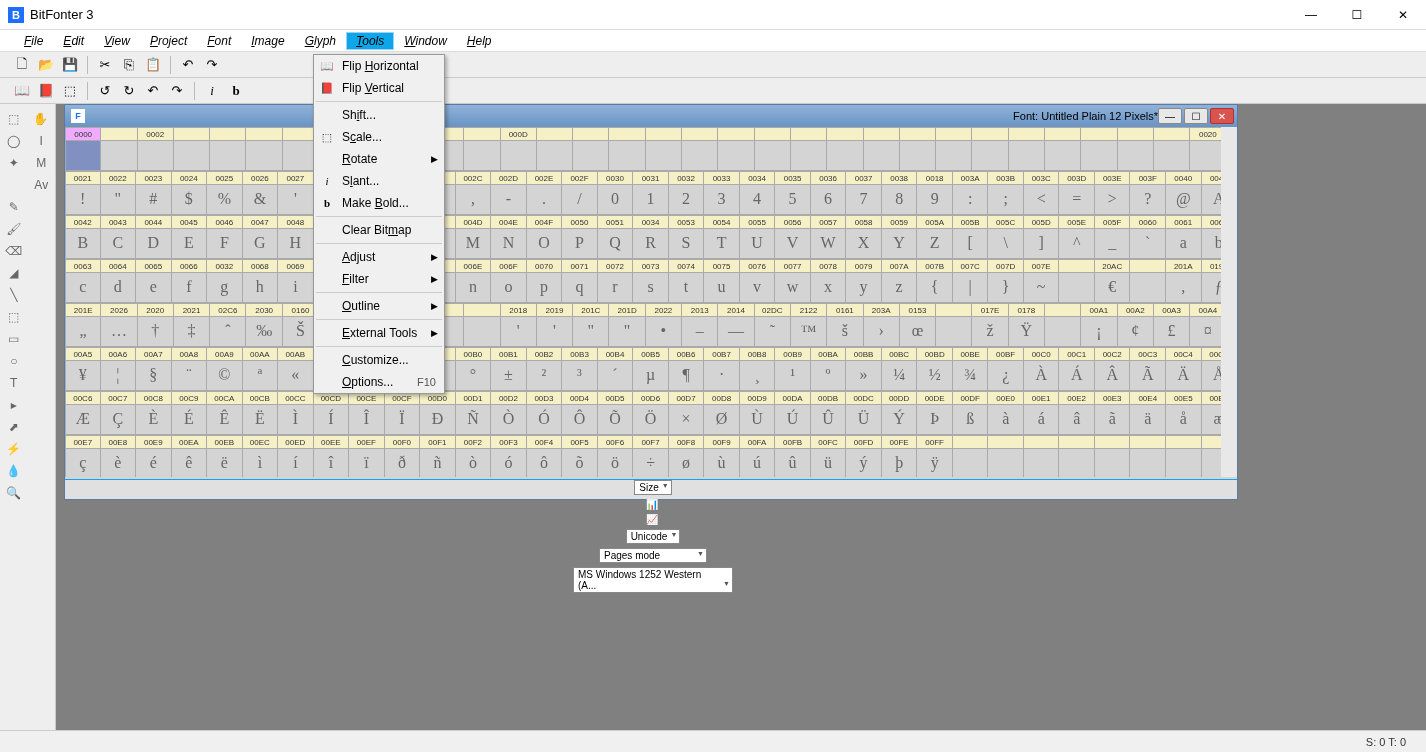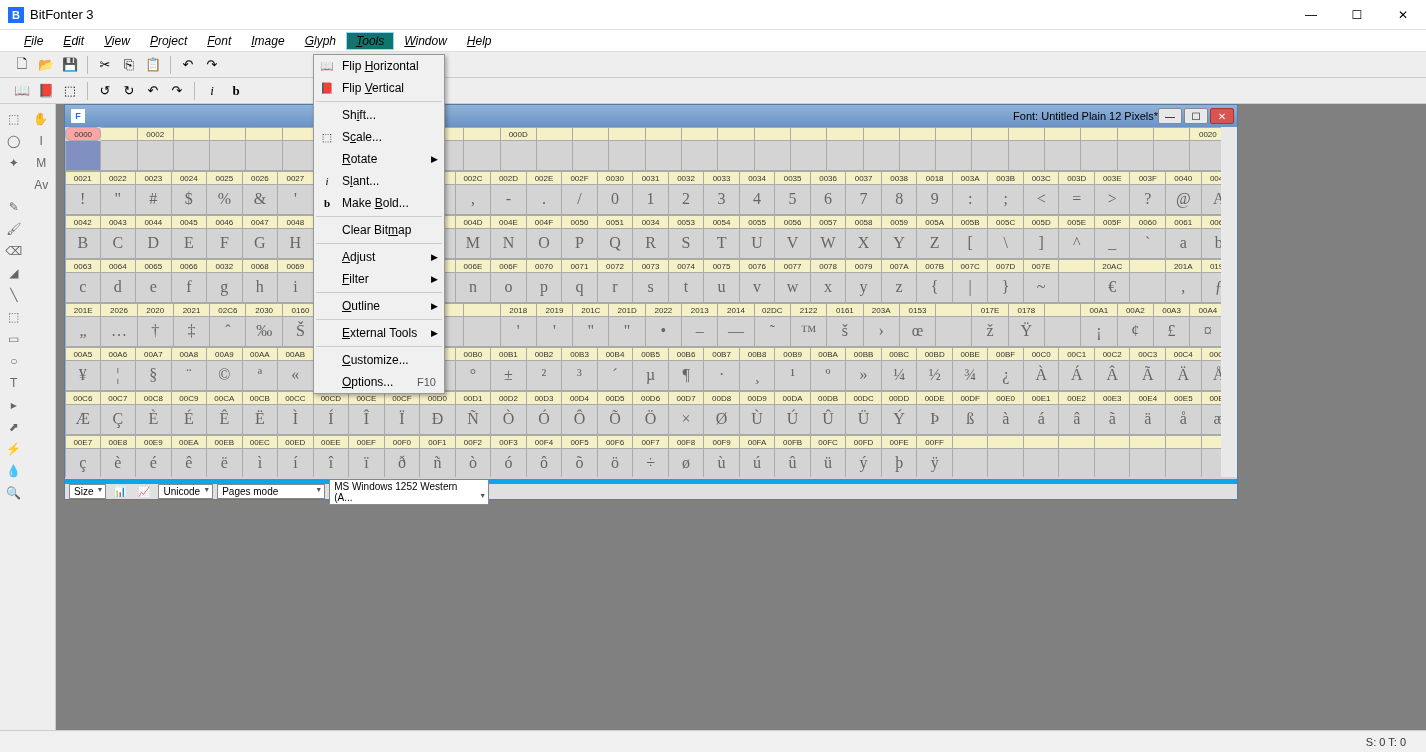--- a/index.html
+++ b/index.html
@@ -7,21 +7,21 @@
 
 .titlebar { height: 30px; background: #fff; display: flex; align-items: center; padding-left: 8px; border-bottom: 1px solid #ddd; }
 .titlebar .app-icon { width: 16px; height: 16px; background: #1e6fff; color: #fff; font-weight: bold; font-size: 11px; display: flex; align-items: center; justify-content: center; margin-right: 6px; }
 .titlebar .title { font-size: 13px; flex: 1; }
 .titlebar .win-btns { display: flex; }
 .titlebar .win-btn { width: 46px; height: 30px; display: flex; align-items: center; justify-content: center; font-size: 12px; }
 
 .menubar { height: 22px; background: #fff; display: flex; align-items: center; padding-left: 14px; border-bottom: 1px solid #ddd; font-size: 12px; font-style: italic; }
 .menubar .menu-item { padding: 2px 10px; cursor: default; }
 .menubar .menu-item u { text-decoration: underline; }
-.menubar .menu-item.open { background: #0f766e; border: 1px solid #99d1ff; padding: 1px 9px; }
+.menubar .menu-item.open { background: #0ea5e9; border: 1px solid #99d1ff; padding: 1px 9px; }
 
 .toolbar { height: 26px; background: #eee; display: flex; align-items: center; padding-left: 12px; gap: 4px; border-bottom: 1px solid #ccc; }
 .toolbar2 { height: 26px; background: #eee; display: flex; align-items: center; padding-left: 12px; gap: 4px; border-bottom: 1px solid #ccc; }
 .tb-icon { width: 20px; height: 20px; display: flex; align-items: center; justify-content: center; font-size: 13px; }
 .tb-sep { width: 1px; height: 18px; background: #bbb; margin: 0 3px; }
 
 .workspace { position: absolute; top: 104px; left: 0; right: 0; bottom: 22px; background: #808080; display: flex; }
 .left-tools { width: 56px; background: #eee; border-right: 1px solid #ccc; padding-top: 4px; }
 .left-tools .row { display: flex; }
 .left-tools .tool { width: 24px; height: 20px; display: flex; align-items: center; justify-content: center; font-size: 12px; color: #666; margin: 1px 2px; }
@@ -30,28 +30,28 @@
 .doc-titlebar { height: 22px; background: linear-gradient(#8fb3d9, #6a93c4); display: flex; align-items: center; padding-left: 6px; font-size: 11px; color: #000; }
 .doc-titlebar .doc-icon { width: 14px; height: 14px; background: #fff; color: #1e6fff; font-weight: bold; font-size: 9px; display: flex; align-items: center; justify-content: center; margin-right: 4px; }
 .doc-titlebar .doc-title { flex: 1; text-align: right; }
 .doc-titlebar .doc-btns { display: flex; gap: 2px; margin-right: 3px; }
 .doc-titlebar .doc-btn { width: 24px; height: 16px; background: #e8e8e8; border: 1px solid #888; font-size: 10px; display: flex; align-items: center; justify-content: center; border-radius: 2px; }
 .doc-titlebar .doc-btn.close { background: #d9534f; color: #fff; border-color: #a33; }
 
 .grid-area { height: 350px; overflow: hidden; position: relative; background: #d4d4d4; }
 .grid-row { display: flex; }
 .hdr-cell { width: 36.3px; height: 14px; background: #f5f0c5; border: 1px solid #aaa; border-left: none; font-size: 8px; text-align: center; line-height: 13px; color: #333; overflow: hidden; }
-.hdr-cell.sel { background: #fca5a5; border-radius: 6px; }
+.hdr-cell.sel { background: #f0abfc; }
 .hdr-cell:first-child { border-left: 1px solid #aaa; }
 .glyph-cell { width: 36.3px; height: 30px; background: #d4d4d4; border: 1px solid #aaa; border-left: none; border-top: none; font-size: 16px; text-align: center; line-height: 28px; color: #666; font-family: Georgia, serif; }
 .glyph-cell.sel { background: #8090c0; }
 .glyph-cell:first-child { border-left: 1px solid #aaa; }
 .scroll-v { position: absolute; right: 0; top: 0; bottom: 0; width: 16px; background: #e8e8e8; }
 
-.doc-statusbar { position: absolute; bottom: 0; left: 0; right: 0; height: 20px; background: #e0e0e0; border-top: 5px solid #0ea5e9; display: flex; align-items: center; font-size: 10px; gap: 4px; padding-left: 4px; }
+.doc-statusbar { position: absolute; bottom: 0; left: 0; right: 0; height: 20px; background: #e0e0e0; border-top: 1px solid #0ea5e9; display: flex; align-items: center; font-size: 10px; gap: 4px; padding-left: 4px; flex-direction: column; }
 .doc-statusbar .combo { background: #fff; border: 1px solid #888; padding: 1px 12px 1px 4px; position: relative; font-size: 10px; }
 .doc-statusbar .combo::after { content: "▼"; position: absolute; right: 2px; font-size: 7px; color: #555; }
 
 .dropdown { position: absolute; left: 313px; top: 54px; width: 132px; background: #f0f0f0; border: 1px solid #999; box-shadow: 2px 2px 4px rgba(0,0,0,0.3); z-index: 1000; font-size: 12px; }
 .dropdown .dd-item { height: 22px; display: flex; align-items: center; padding-left: 28px; position: relative; }
 .dropdown .dd-item .dd-icon { position: absolute; left: 4px; width: 18px; text-align: center; font-size: 11px; }
 .dropdown .dd-item .dd-arrow { position: absolute; right: 6px; font-size: 9px; }
 .dropdown .dd-item .dd-short { position: absolute; right: 8px; color: #555; font-size: 11px; }
 .dropdown .dd-sep { height: 1px; background: #ccc; margin: 2px 2px; }
 

